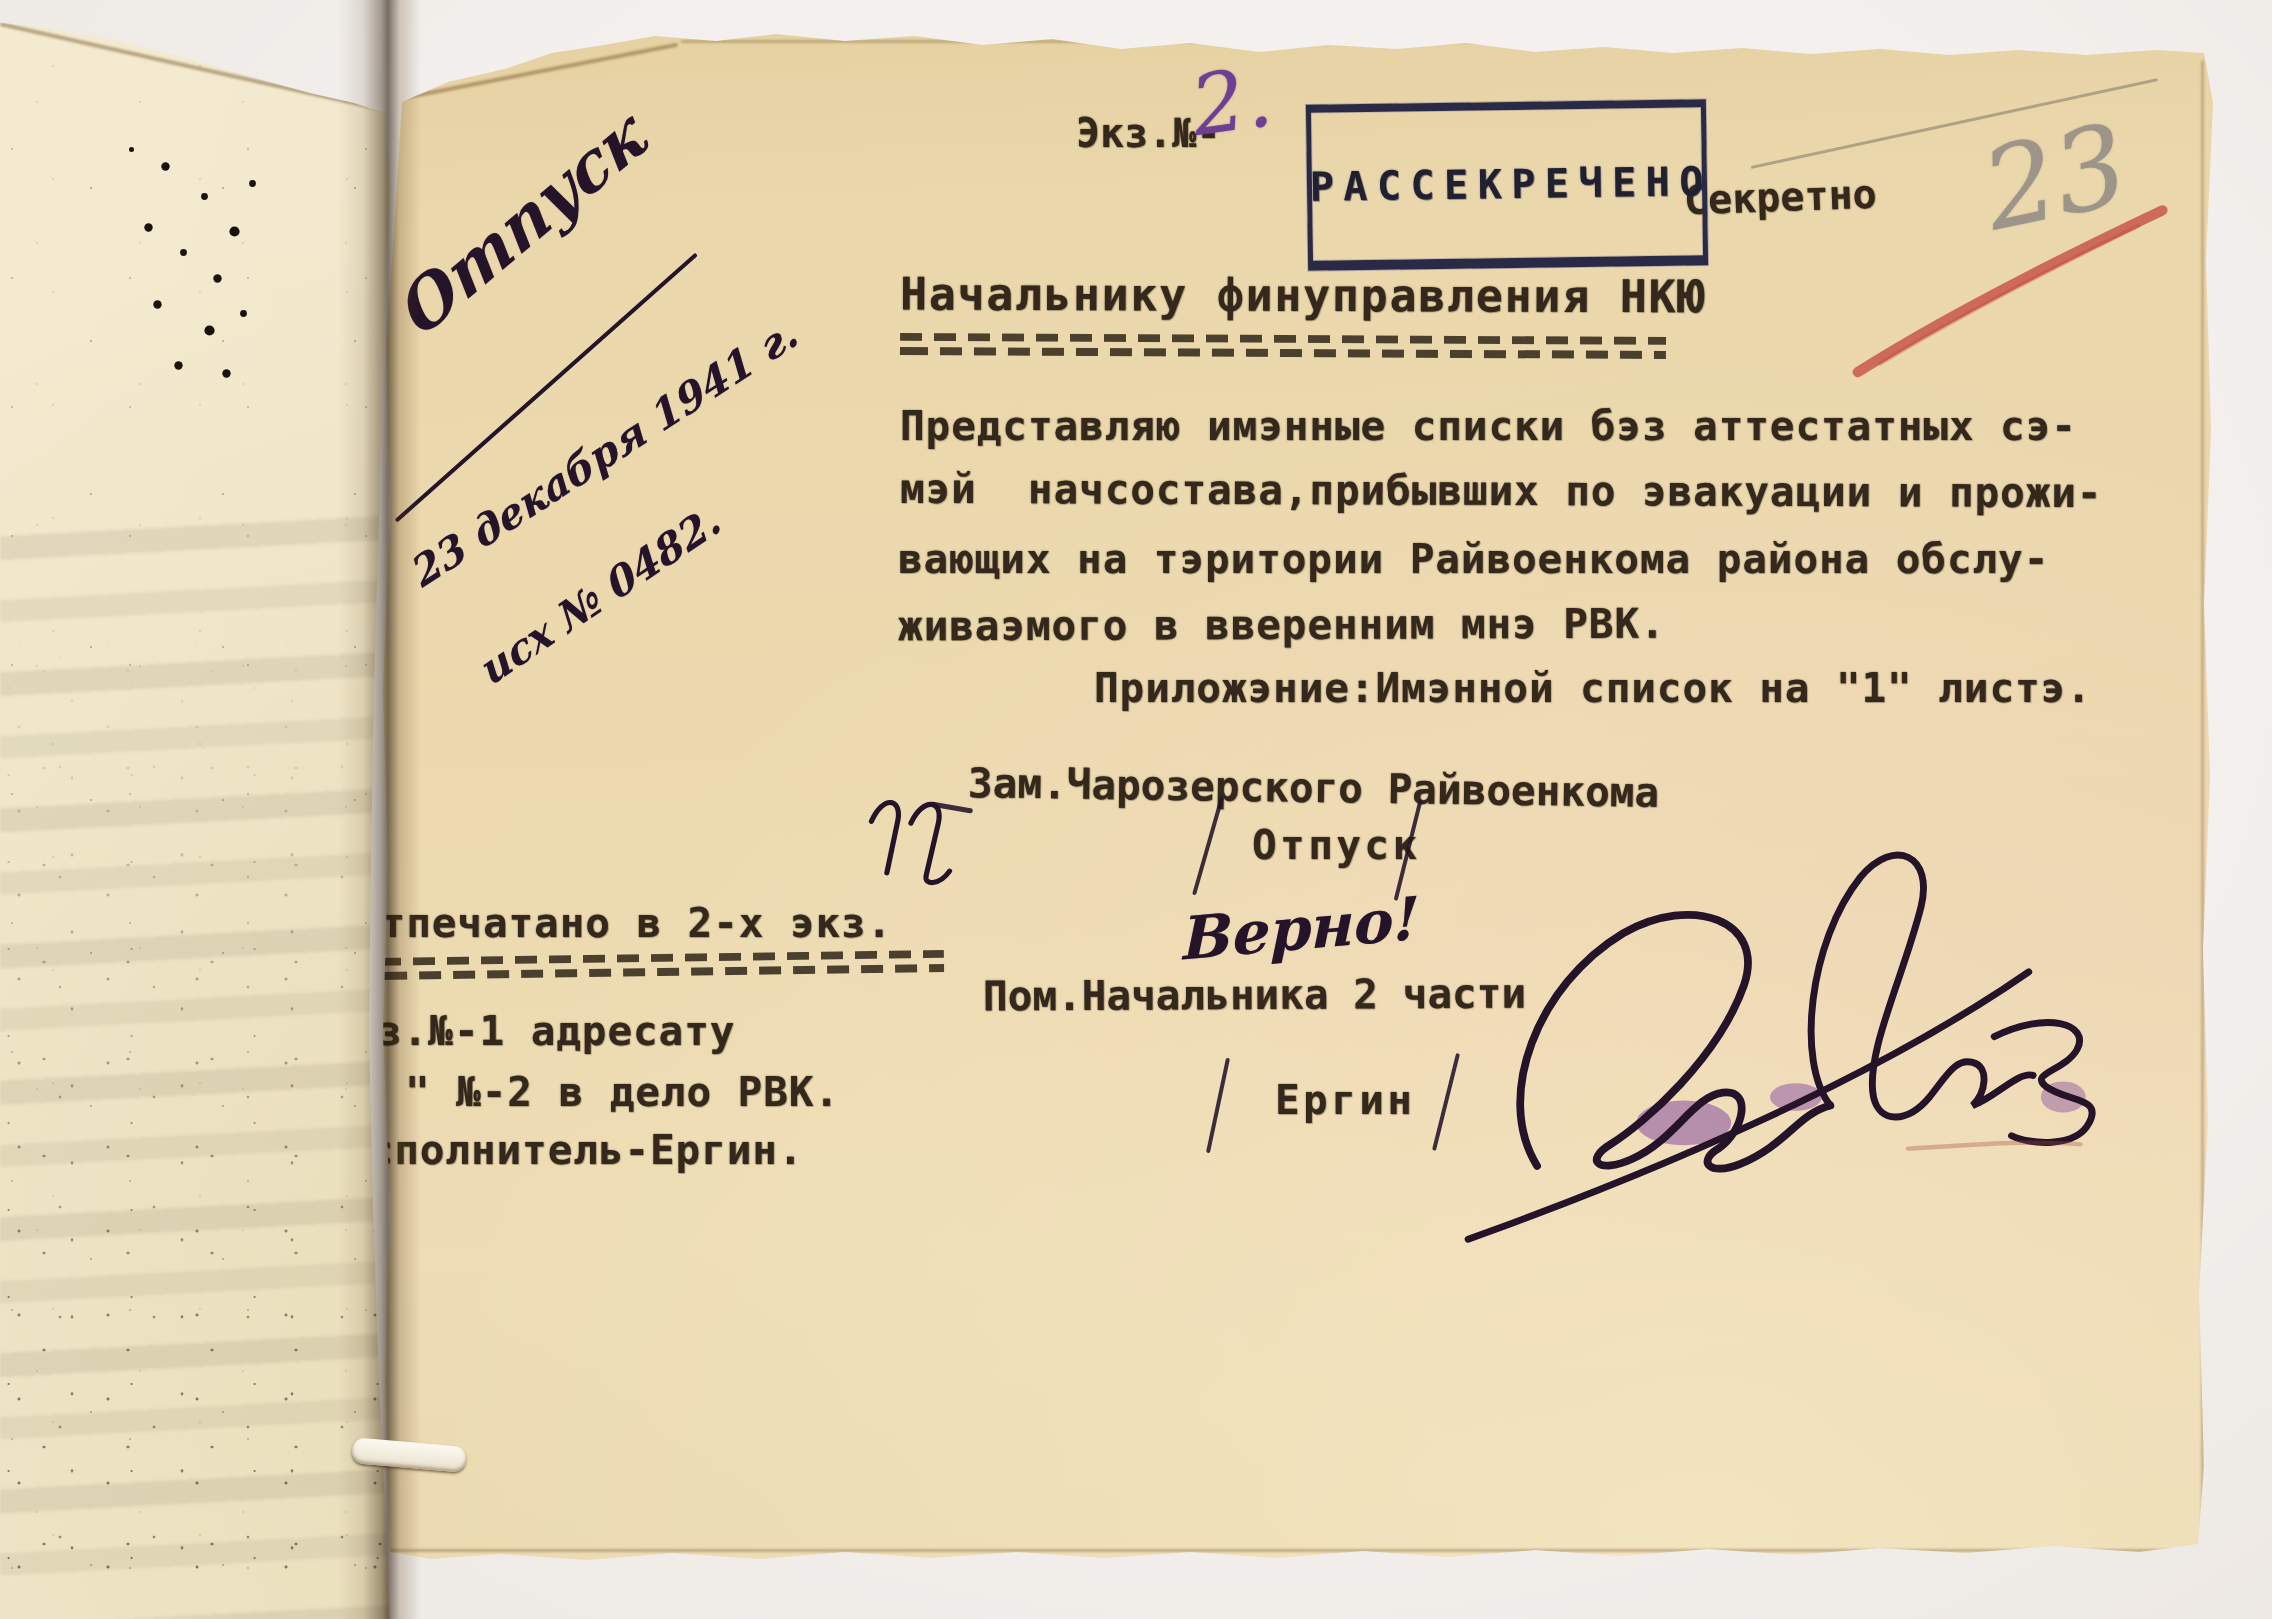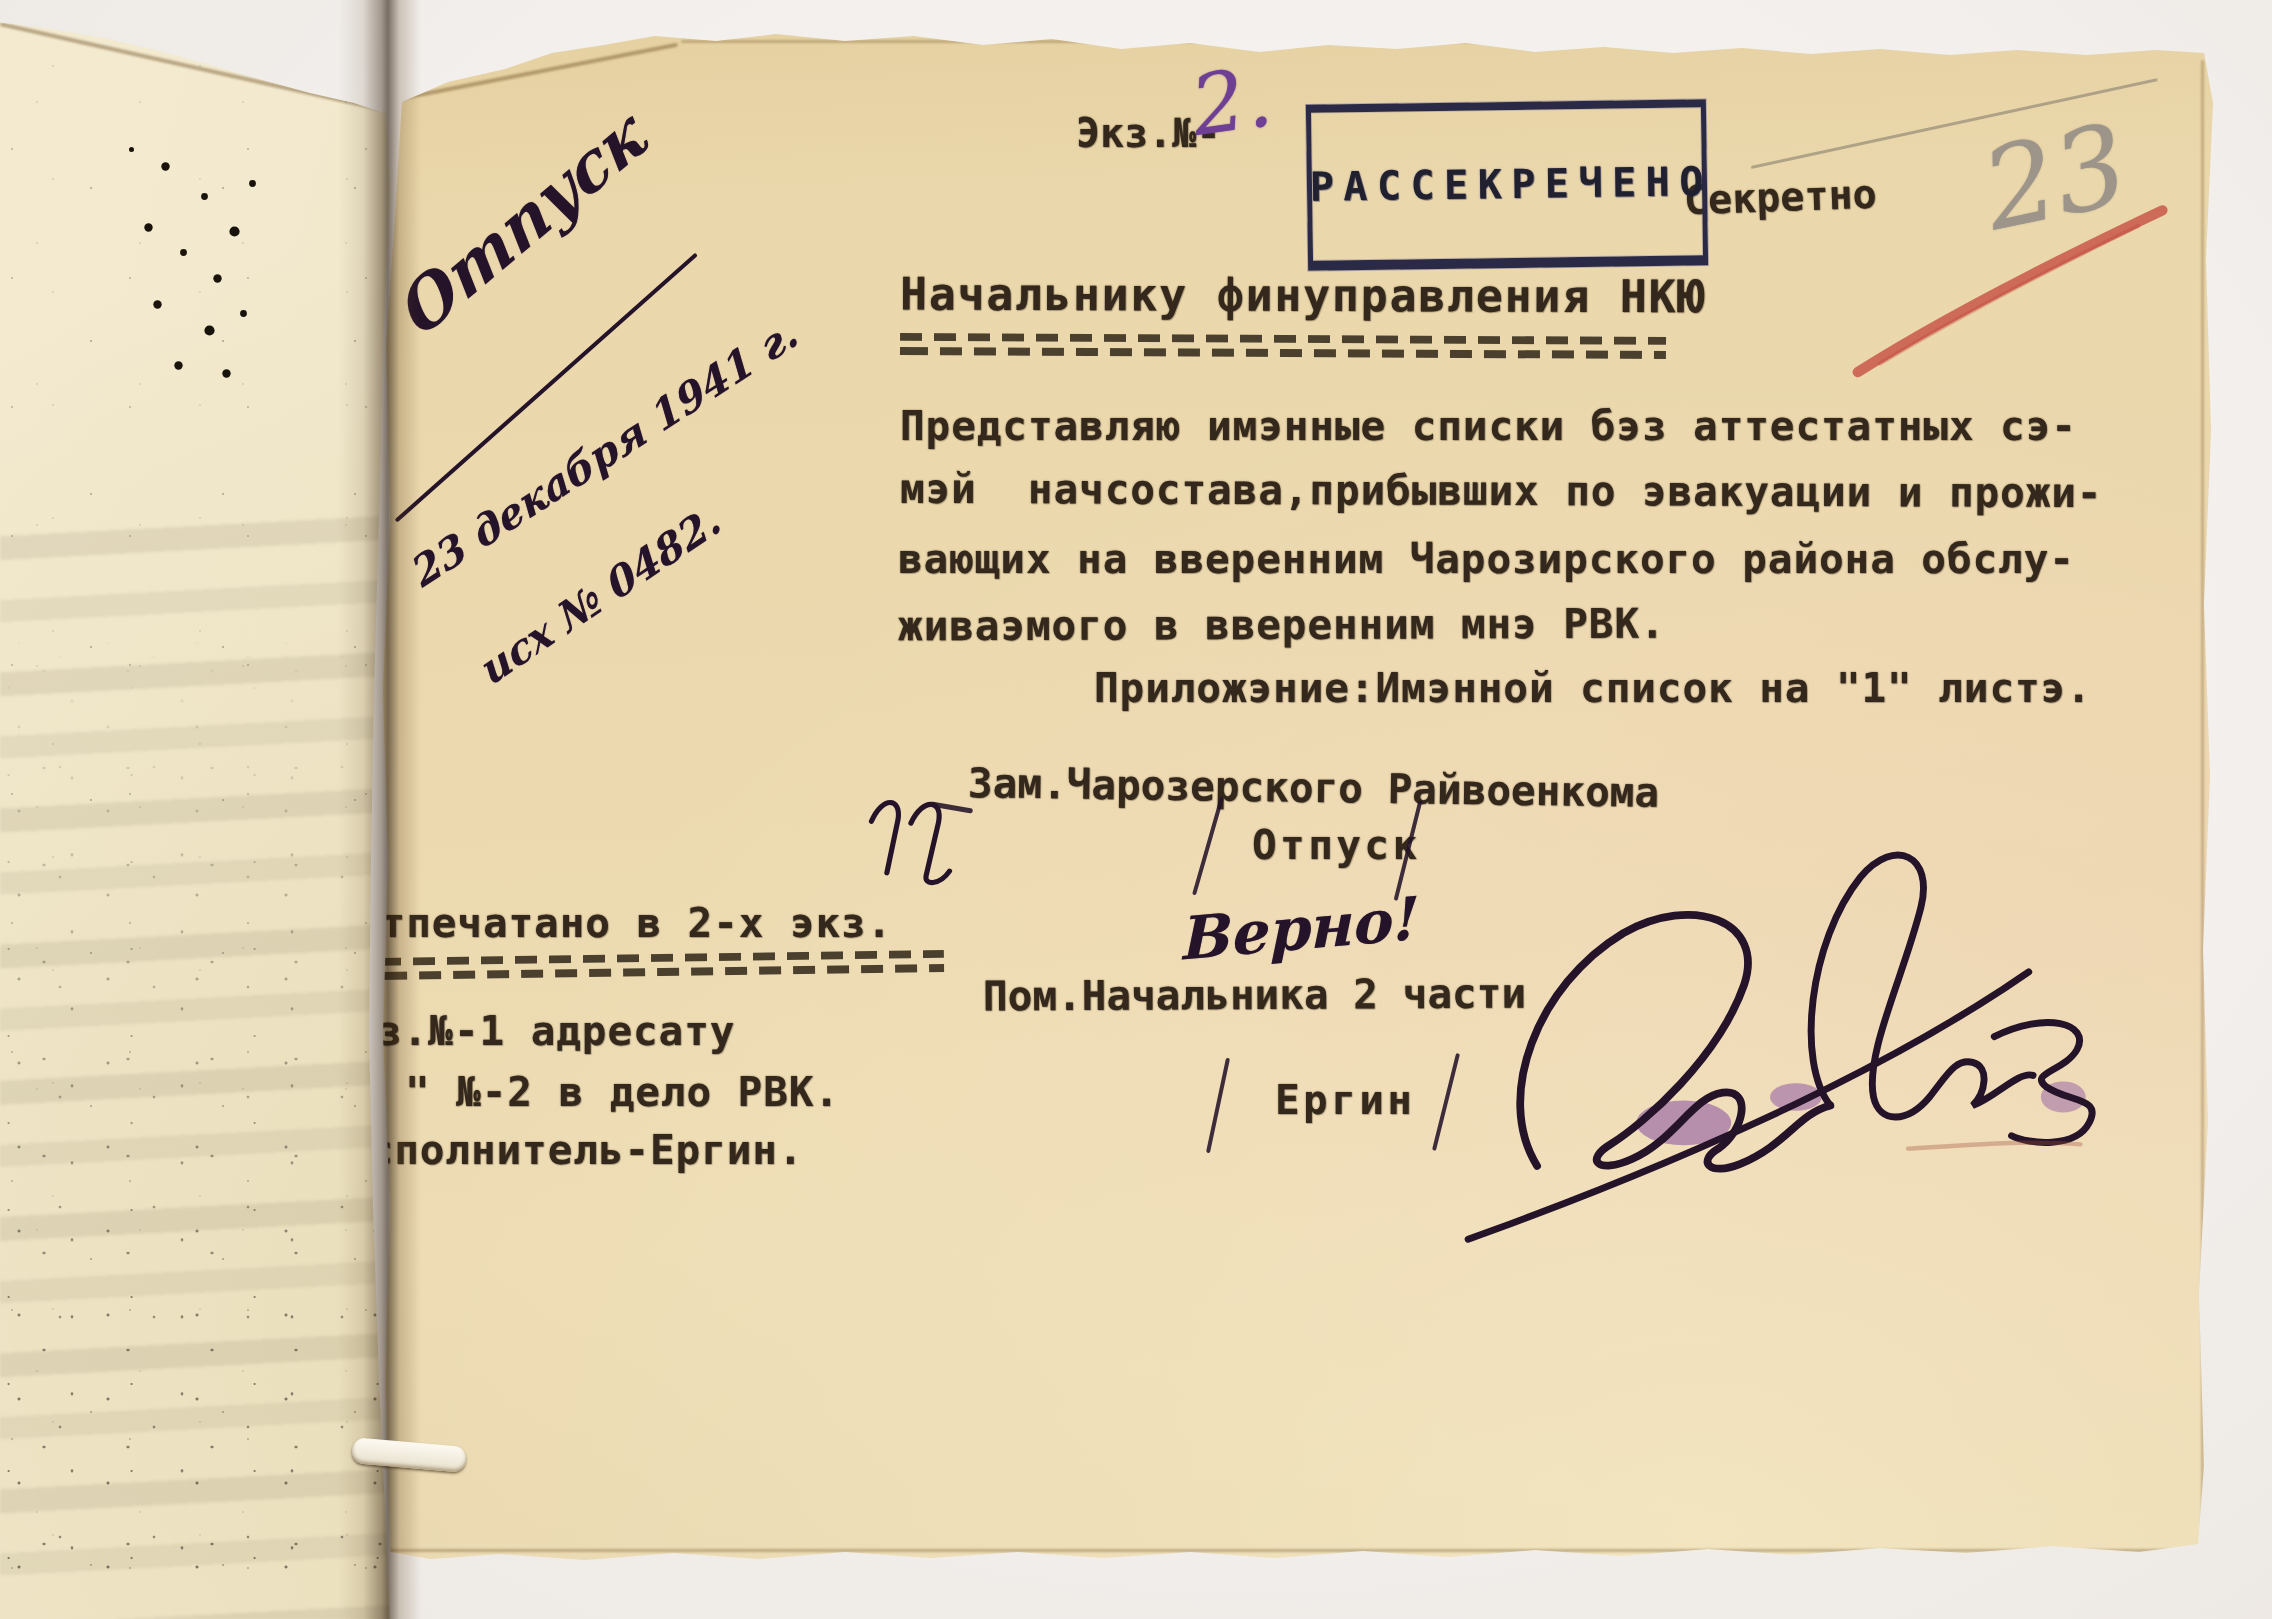--- a/index.html
+++ b/index.html
@@ -108,21 +108,21 @@
     <svg style="left:1854px;top:200px;" width="319" height="185" viewBox="0 0 370 215">
       <path d="M 4 200 Q 130 120 358 12" fill="none" stroke="#c4473c" stroke-width="12" stroke-linecap="round" opacity=".75"></path>
       <path d="M 30 190 Q 150 118 330 30" fill="none" stroke="#c4473c" stroke-width="5" stroke-linecap="round" opacity=".35"></path>
     </svg>
 
     <div class="typed" style="left:900px;top:269px;font-size:45px;letter-spacing:1.7px;transform:rotate(.2deg);">Начальнику финуправления НКЮ</div>
     <div class="dashline" style="left:900px;top:335px;width:766px;height:22.4px;transform:rotate(.3deg);"></div>
 
     <div class="typed" style="left:900px;top:402px;font-size:41px;letter-spacing:0.9px;text-align:right;">Представляю имэнные списки бэз аттестатных сэ-</div>
     <div class="typed" style="left:900px;top:467px;font-size:41px;letter-spacing:0.9px;transform:rotate(.2deg);">мэй  начсостава,прибывших по эвакуации и прожи-</div>
-    <div class="typed" style="left:898px;top:535px;font-size:41px;letter-spacing:0.9px;">вающих на вверенним Чарозирского района обслу-</div>
+    <div class="typed" style="left:898px;top:535px;font-size:41px;letter-spacing:0.9px;">вающих на тэритории Райвоенкома района обслу-</div>
     <div class="typed" style="left:898px;top:601px;font-size:41px;letter-spacing:0.9px;transform:rotate(-.2deg);">живаэмого в вверенним мнэ РВК.</div>
     <div class="typed" style="left:1094px;top:664px;font-size:41px;letter-spacing:0.9px;">Приложэние:Имэнной список на "1" листэ.</div>
 
     <div class="stroke" style="left:930px;top:805px;width:43px;height:5.2px;transform:rotate(10deg);"></div>
     <div class="typed" style="left:968px;top:764px;font-size:41px;transform:rotate(.8deg);">Зам.Чарозерского Райвоенкома</div>
     <div class="stroke" style="left:1206px;top:795px;width:4.3px;height:102px;transform:rotate(16deg);"></div>
     <div class="typed" style="left:1252px;top:821px;font-size:41px;letter-spacing:3.4px;">Отпуск</div>
     <div class="stroke" style="left:1406px;top:799px;width:4.3px;height:103px;transform:rotate(14deg);"></div>
     <div class="hand" style="left:1183px;top:894px;font-size:59px;font-weight:700;transform:rotate(-5deg) skewX(-6deg);">Верно!</div>
     <div class="typed" style="left:983px;top:971px;font-size:41px;transform:rotate(-.3deg);">Пом.Начальника 2 части</div>

